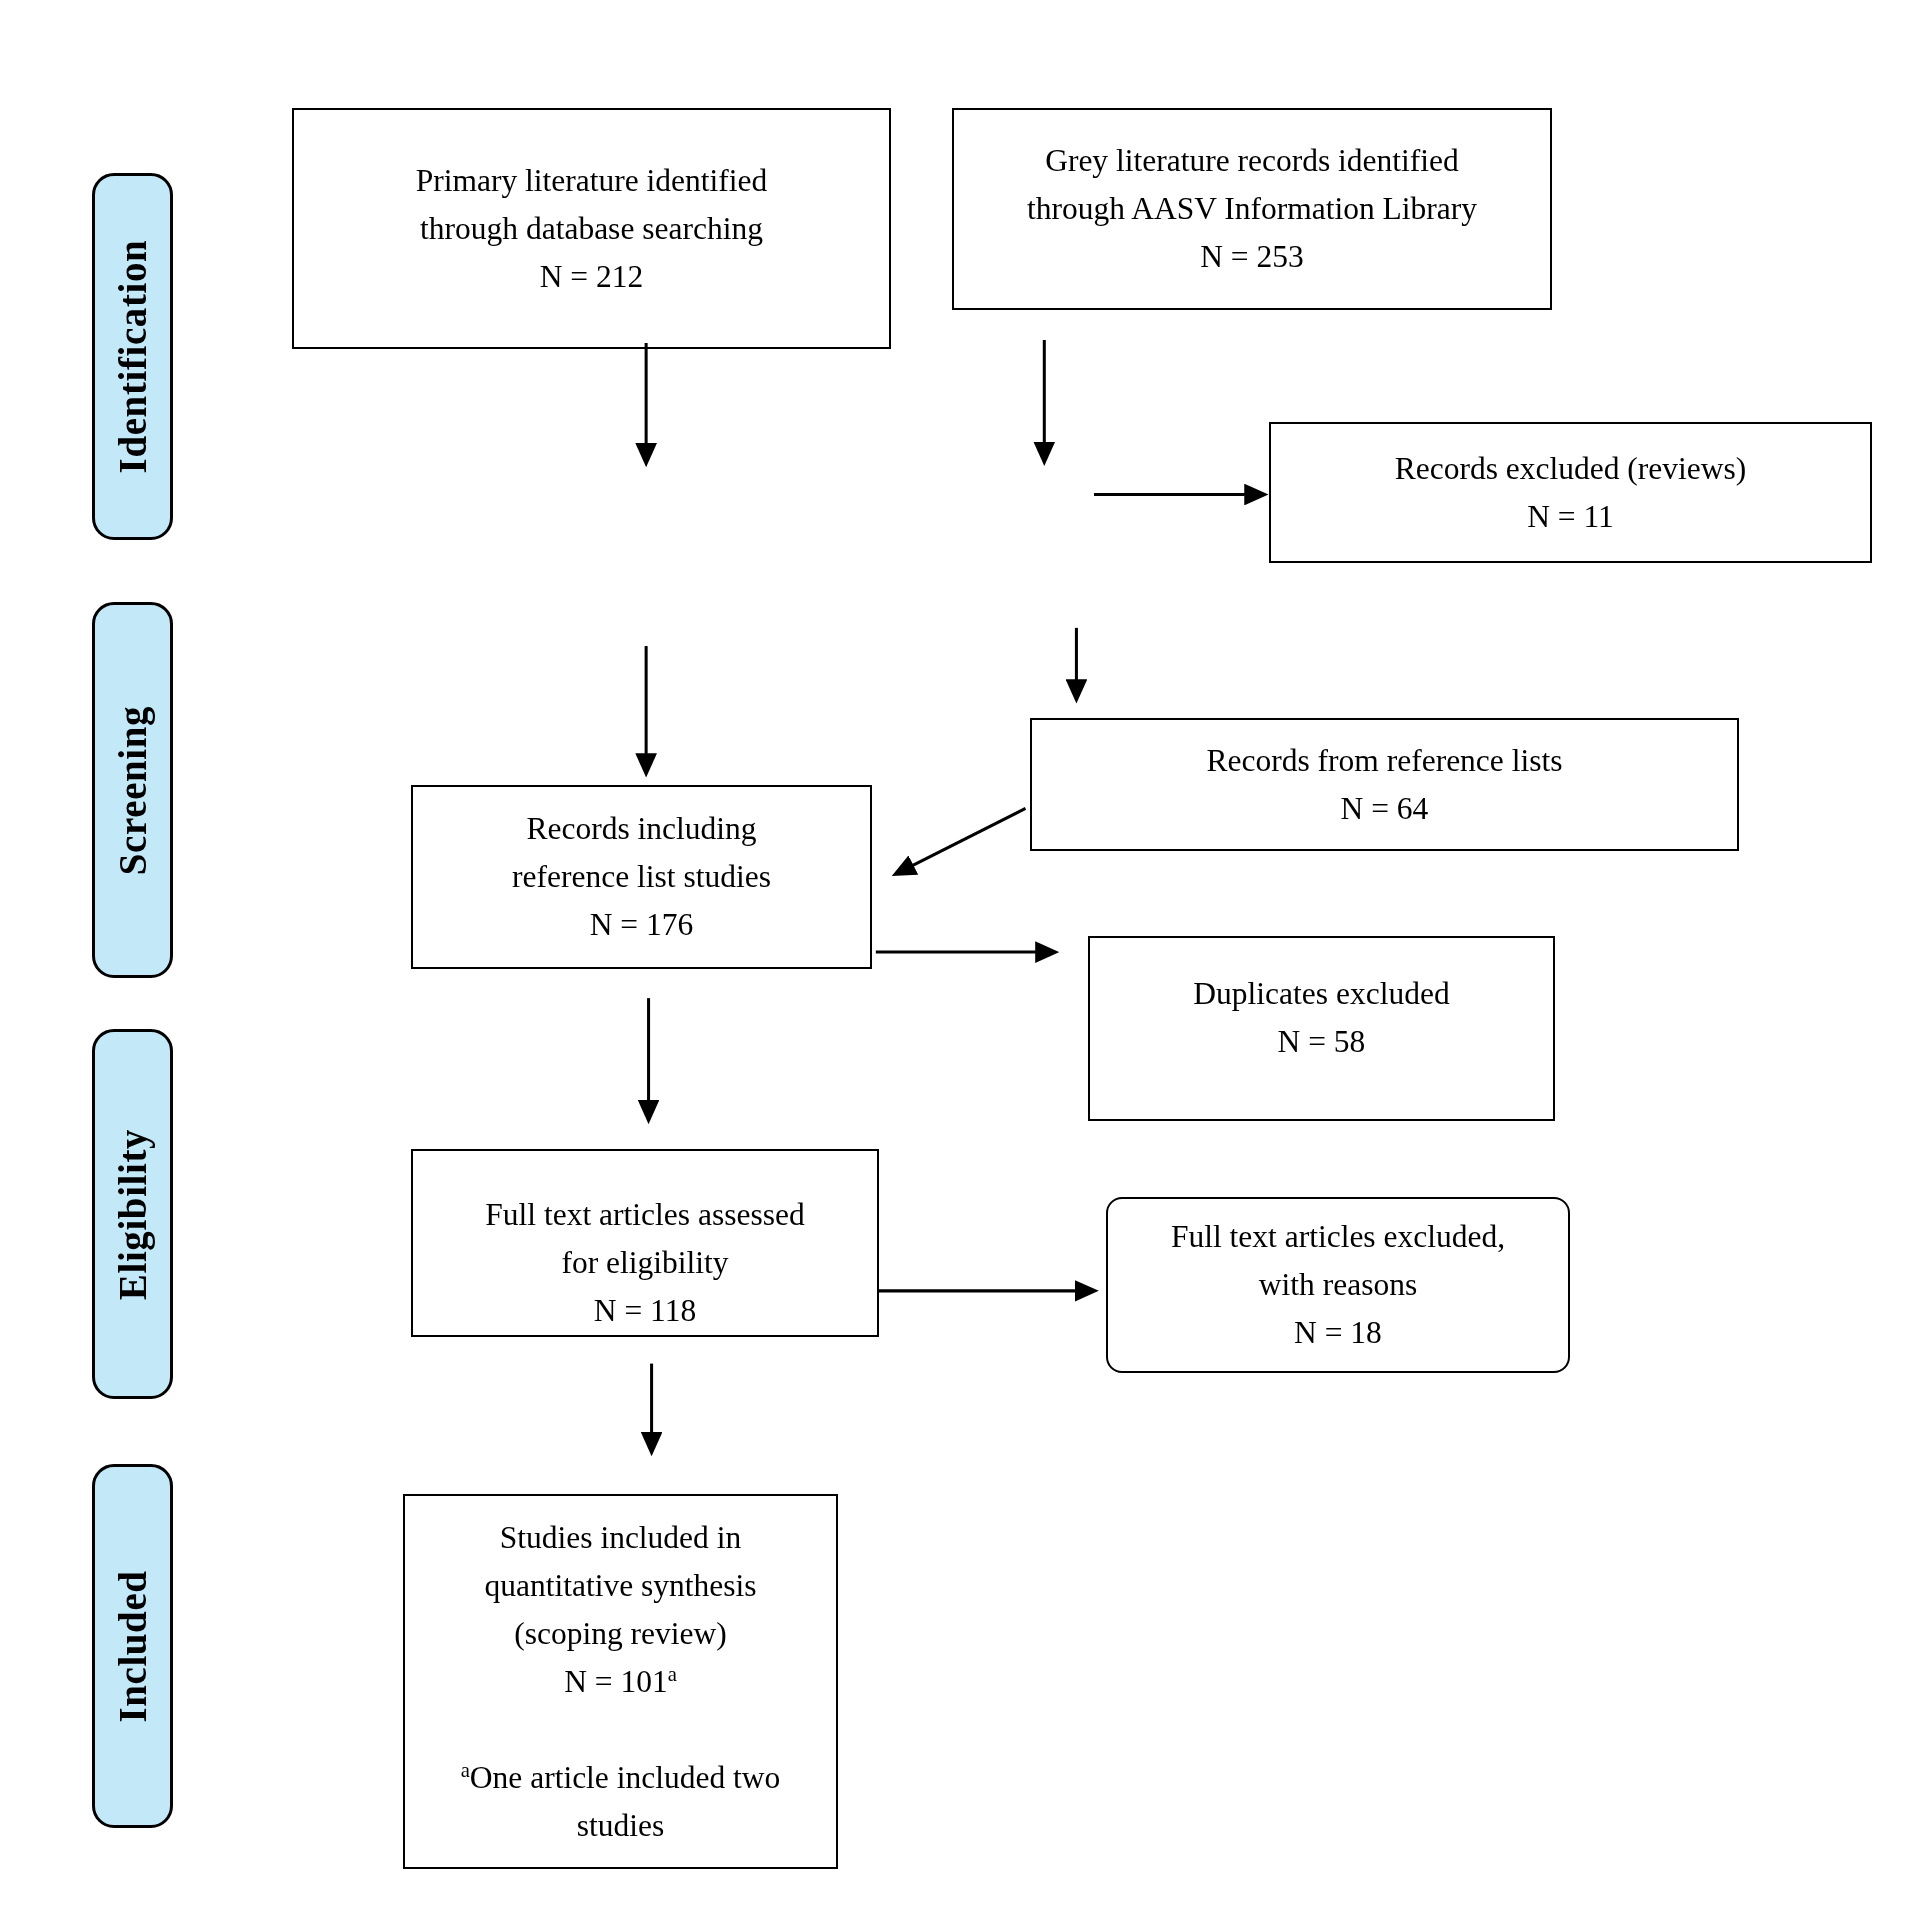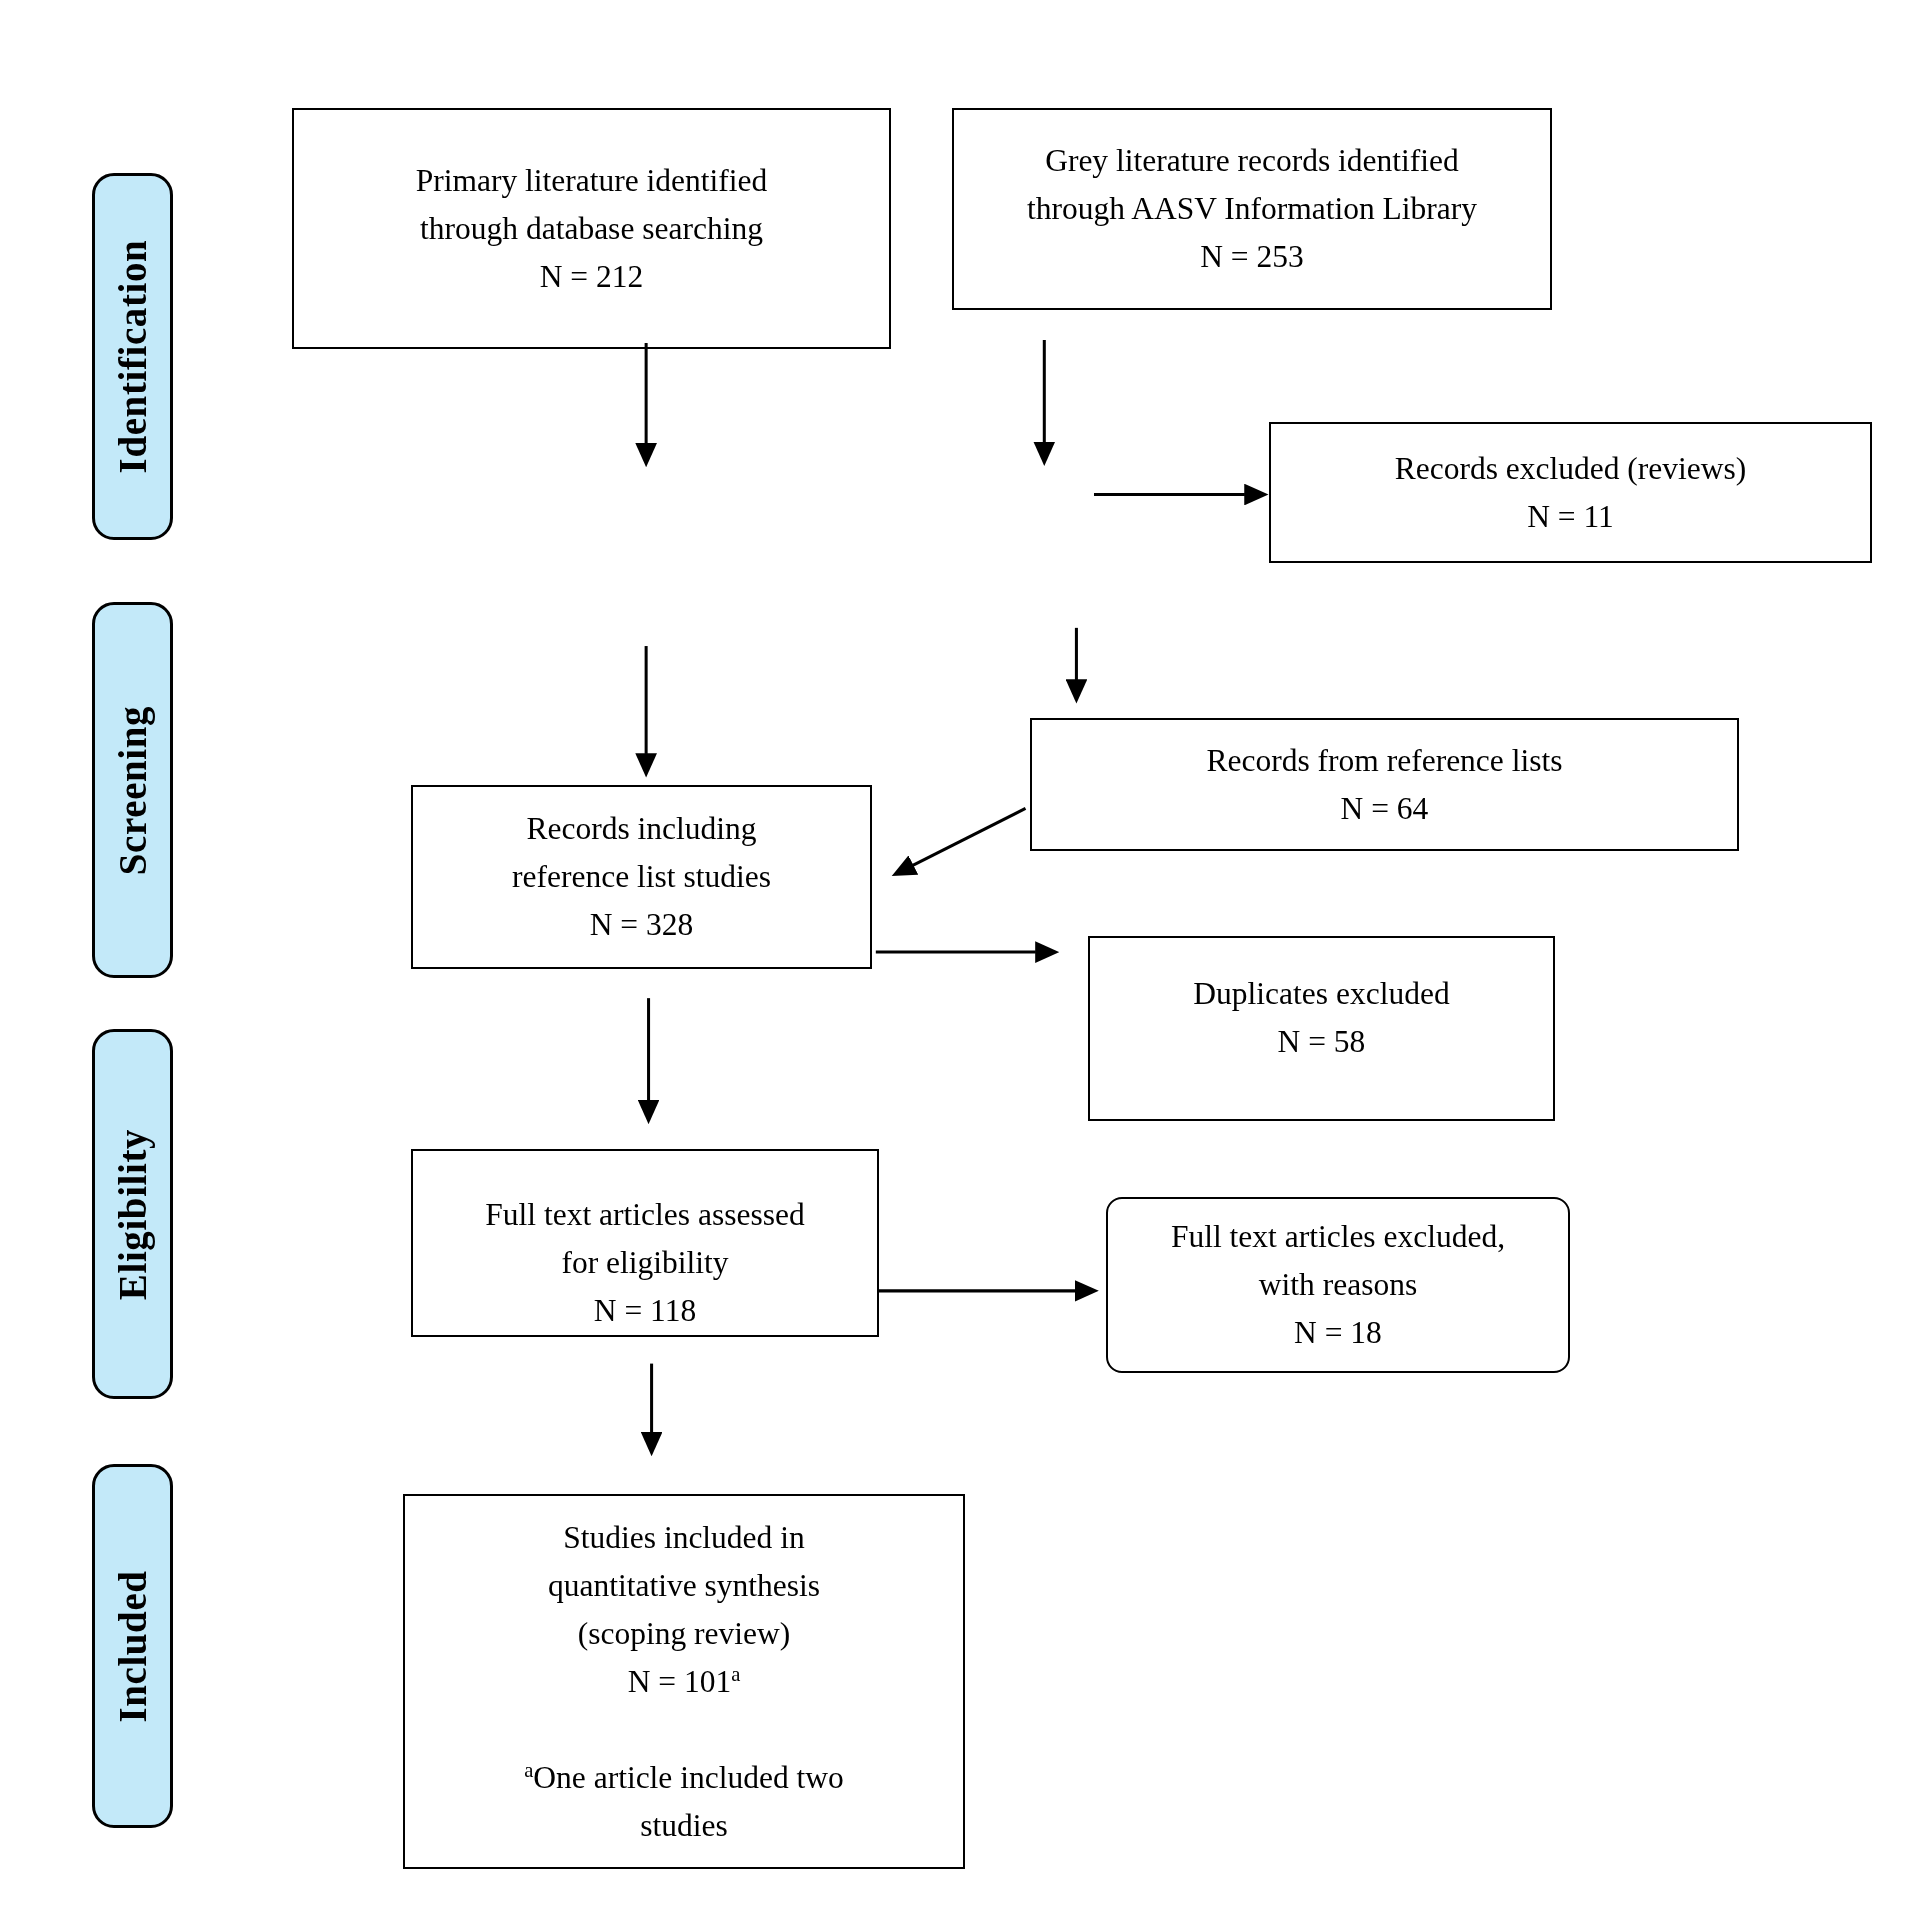--- a/index.html
+++ b/index.html
@@ -90,21 +90,21 @@
     <p class="btxt">
       <span>Records from reference lists</span><br>
       <span>N = 64</span>
     </p>
   </div>
 
   <div class="fbox" style="left:411px;top:785px;width:461px;height:184px;">
     <p class="btxt">
       <span>Records including</span><br>
       <span>reference list studies</span><br>
-      <span>N = 328</span>
+      <span>N = 176</span>
     </p>
   </div>
 
   <div class="fbox align-top" style="left:1088px;top:936px;width:467px;height:185px;">
     <p class="btxt">
       <span>Duplicates excluded</span><br>
       <span>N = 58</span>
     </p>
   </div>
 
@@ -117,21 +117,21 @@
   </div>
 
   <div class="fbox" style="left:1106px;top:1197px;width:464px;height:176px;border-radius:16px;">
     <p class="btxt">
       <span>Full text articles excluded,</span><br>
       <span>with reasons</span><br>
       <span>N = 18</span>
     </p>
   </div>
 
-  <div class="fbox" style="left:403px;top:1494px;width:562px;height:375px;">
+  <div class="fbox" style="left:403px;top:1494px;width:435px;height:375px;">
     <p class="btxt">
       <span>Studies included in</span><br>
       <span>quantitative synthesis</span><br>
       <span>(scoping review)</span><br>
       <span><span>N = 101</span><sup>a</sup></span><br>
       <br>
       <span><sup>a</sup><span>One article included two</span></span><br>
       <span>studies</span>
     </p>
   </div>

